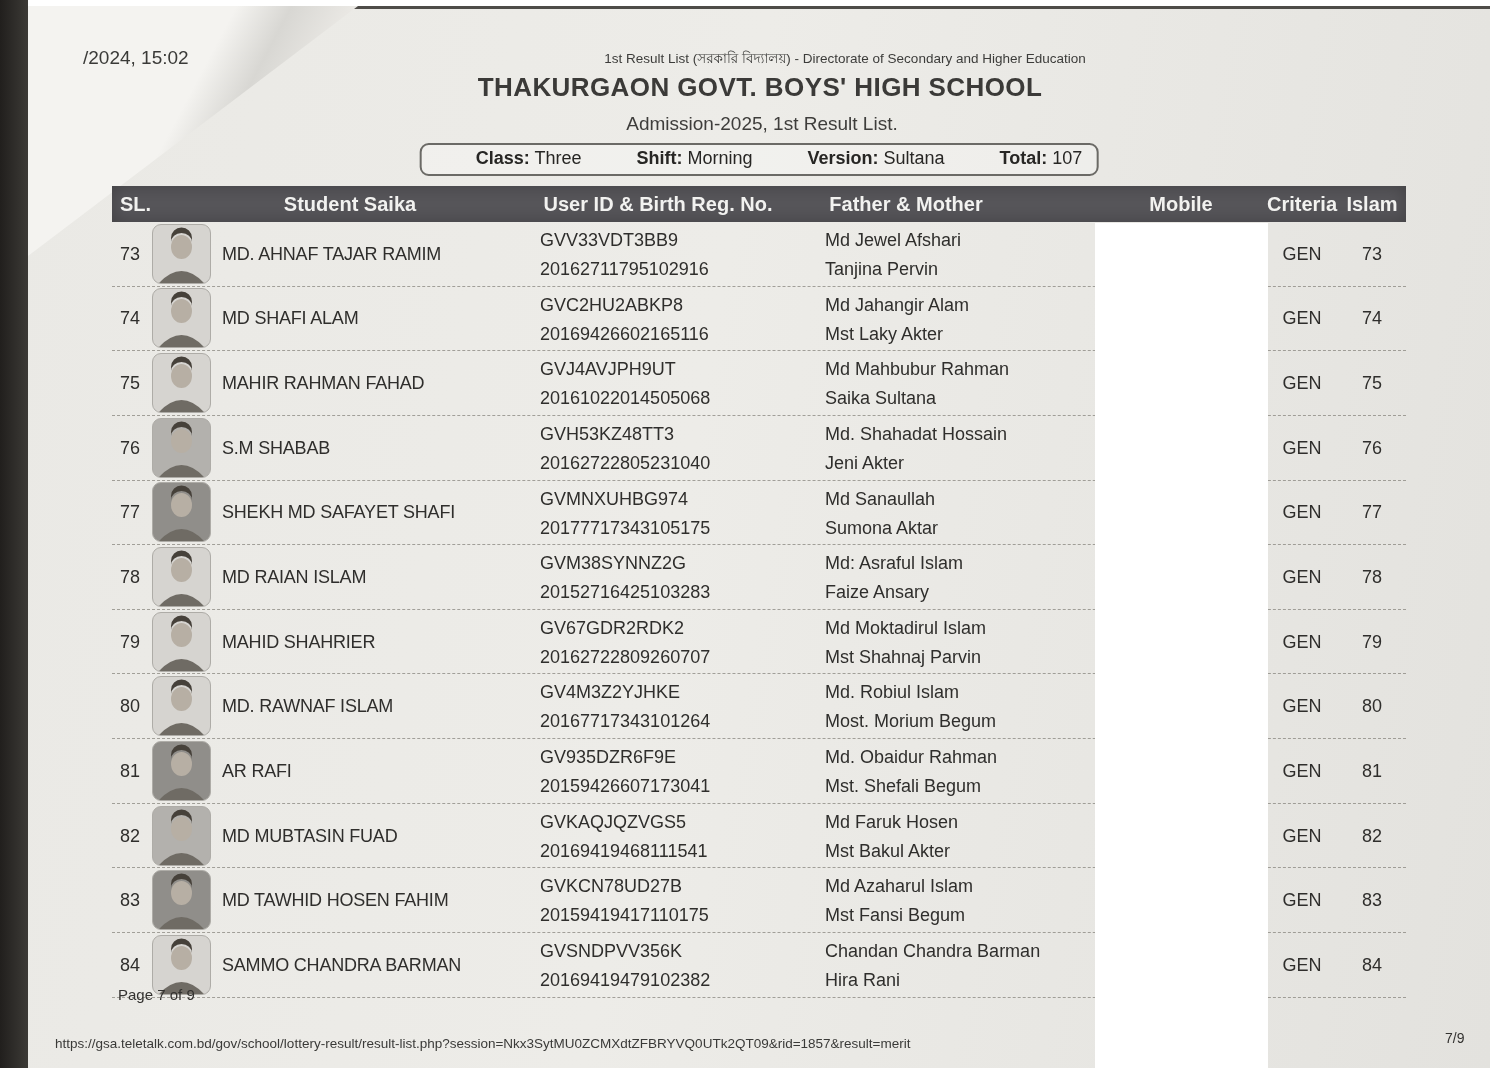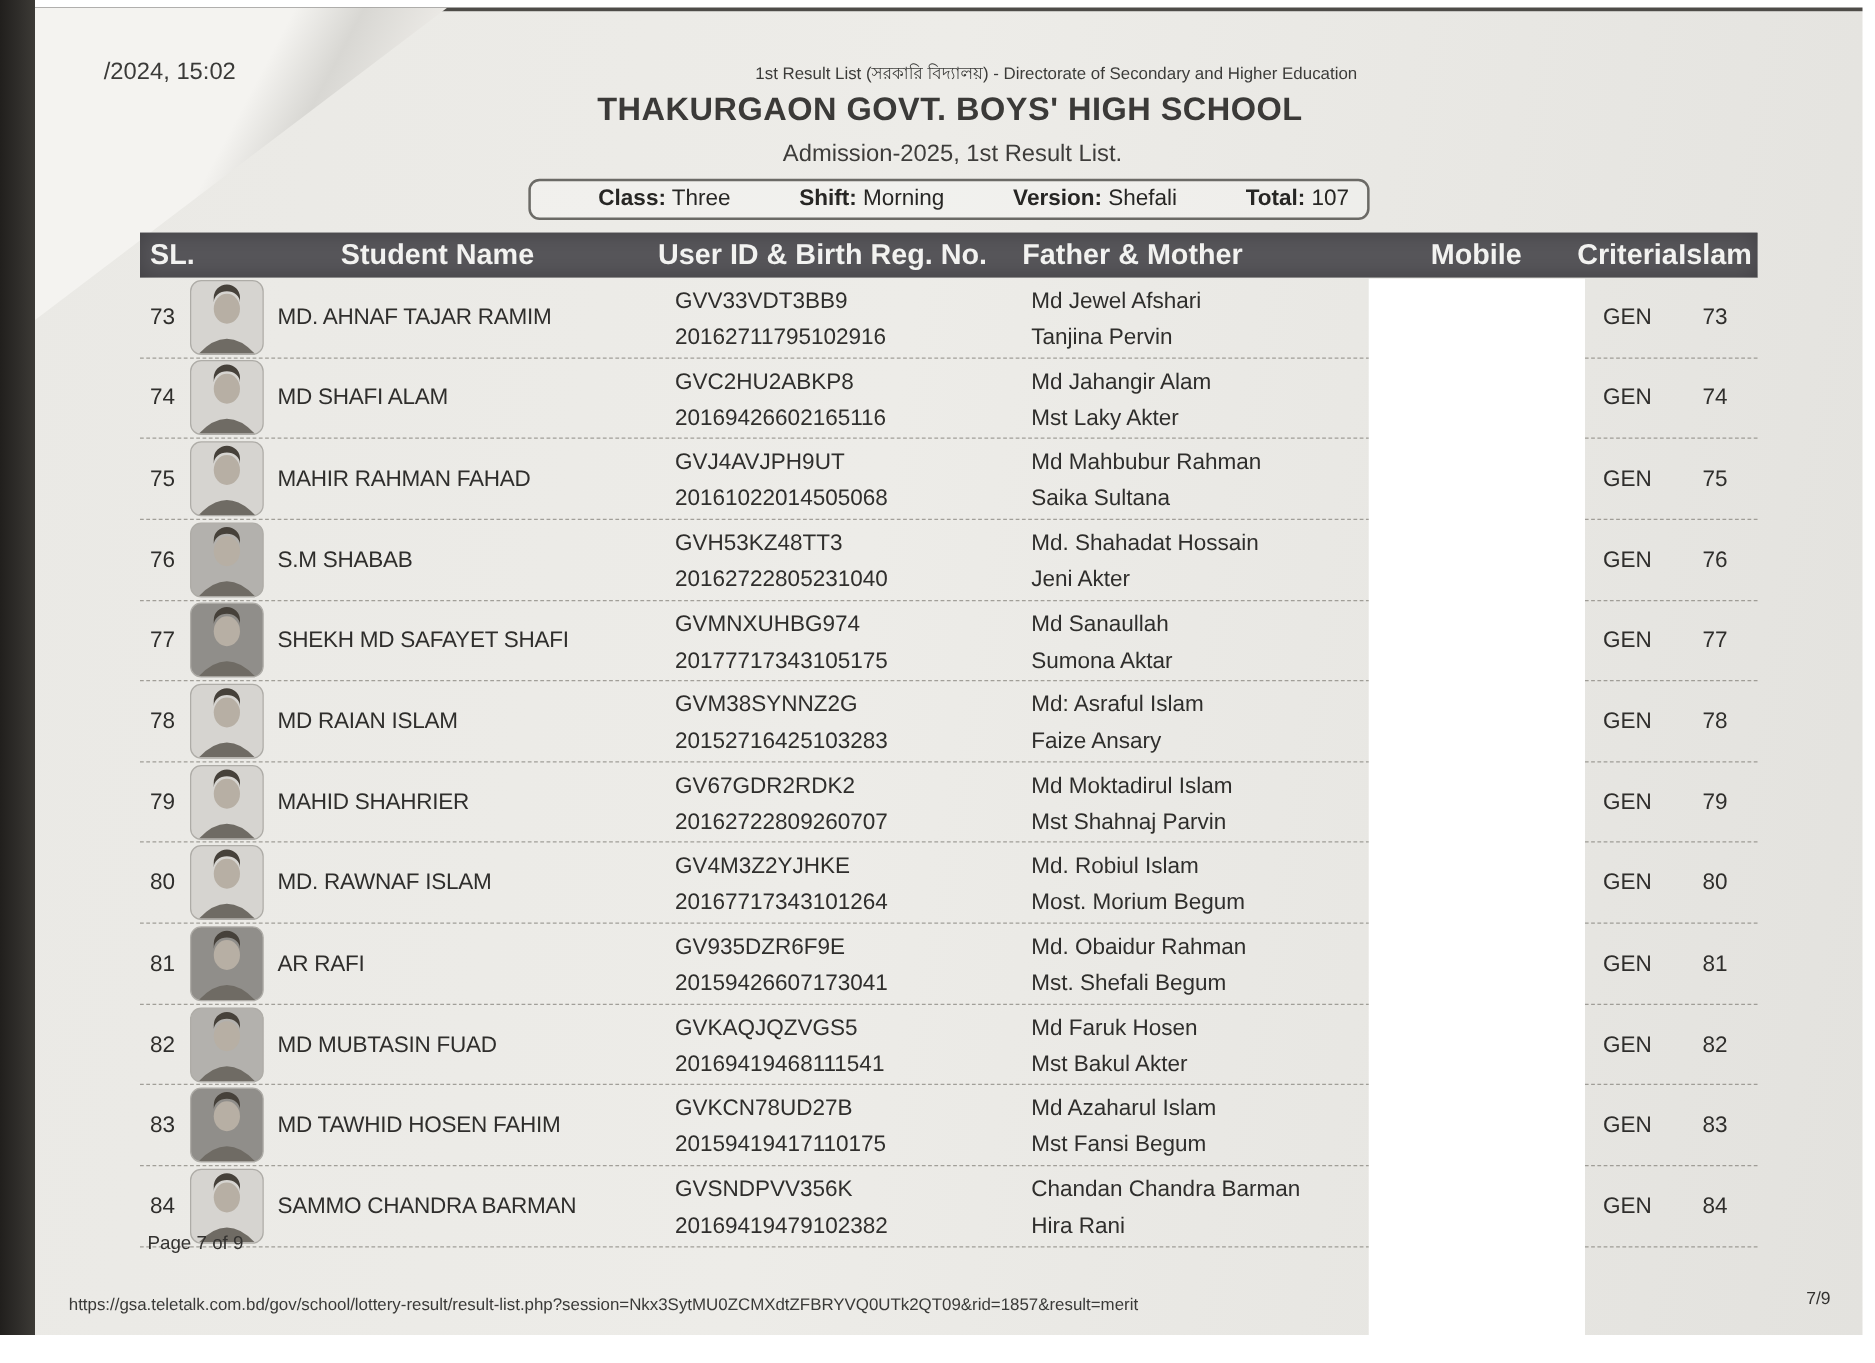--- a/index.html
+++ b/index.html
@@ -33,21 +33,21 @@
     border:2px solid #6b6a66;border-radius:9px;padding:3px 14px 5px 14px;
     font-size:18px;color:#272624;white-space:nowrap;background:rgba(255,255,255,.25);}
   .infobox b{font-weight:700;margin-left:40px;}
   .infobox .grp{margin-left:10px;}
   .infobox .grp:first-child{margin-left:0;}
   
   .thead{position:absolute;left:112px;top:186px;width:1294px;height:36px;
     background:#57565a;
     box-shadow:inset 0 0 18px rgba(0,0,0,.25);}
   .thead span{position:absolute;top:50%;transform:translateY(-50%);
-    color:#f2f2f0;font-size:23px;font-weight:700;white-space:nowrap;}
+    color:#f2f2f0;font-size:20px;font-weight:700;white-space:nowrap;}
   .h-sl{left:8px;}
   .h-name{left:238px;transform:translate(-50%,-50%) !important;}
   .h-uid{left:546px;transform:translate(-50%,-50%) !important;}
   .h-parent{left:794px;transform:translate(-50%,-50%) !important;}
   .h-mobile{left:1069px;transform:translate(-50%,-50%) !important;}
   .h-criteria{left:1190px;transform:translate(-50%,-50%) !important;}
   .h-rank{left:1260px;transform:translate(-50%,-50%) !important;}
   .rows{position:absolute;left:112px;top:222px;width:1294px;}
   .row{position:relative;height:63.65px;
     border-bottom:1px dashed rgba(122,118,110,.65);}
@@ -85,28 +85,28 @@
 <div class="meta-title">1st Result List (সরকারি বিদ্যালয়) - Directorate of Secondary and Higher Education</div>
 
 <div class="school">THAKURGAON GOVT. BOYS' HIGH SCHOOL</div>
 <div class="subtitle">Admission-2025, 1st Result List.</div>
 <div class="infobox">
   <span class="grp"><b>Class:</b>
     <span>Three</span></span>
   <span class="grp"><b>Shift:</b>
     <span>Morning</span></span>
   <span class="grp"><b>Version:</b>
-    <span>Shefali</span></span>
+    <span>Sultana</span></span>
   <span class="grp"><b>Total:</b>
     <span>107</span></span>
 </div>
 
 <div class="thead">
   <span class="h-sl">SL.</span>
-  <span class="h-name">Student Name</span>
+  <span class="h-name">Student Saika</span>
   <span class="h-uid">User ID &amp; Birth Reg. No.</span>
   <span class="h-parent">Father &amp; Mother</span>
   <span class="h-mobile">Mobile</span>
   <span class="h-criteria">Criteria</span>
   <span class="h-rank">Islam</span>
 </div>
 
 <div class="rows" id="rows">
   <div class="row">
     <span class="c-sl">73</span>

